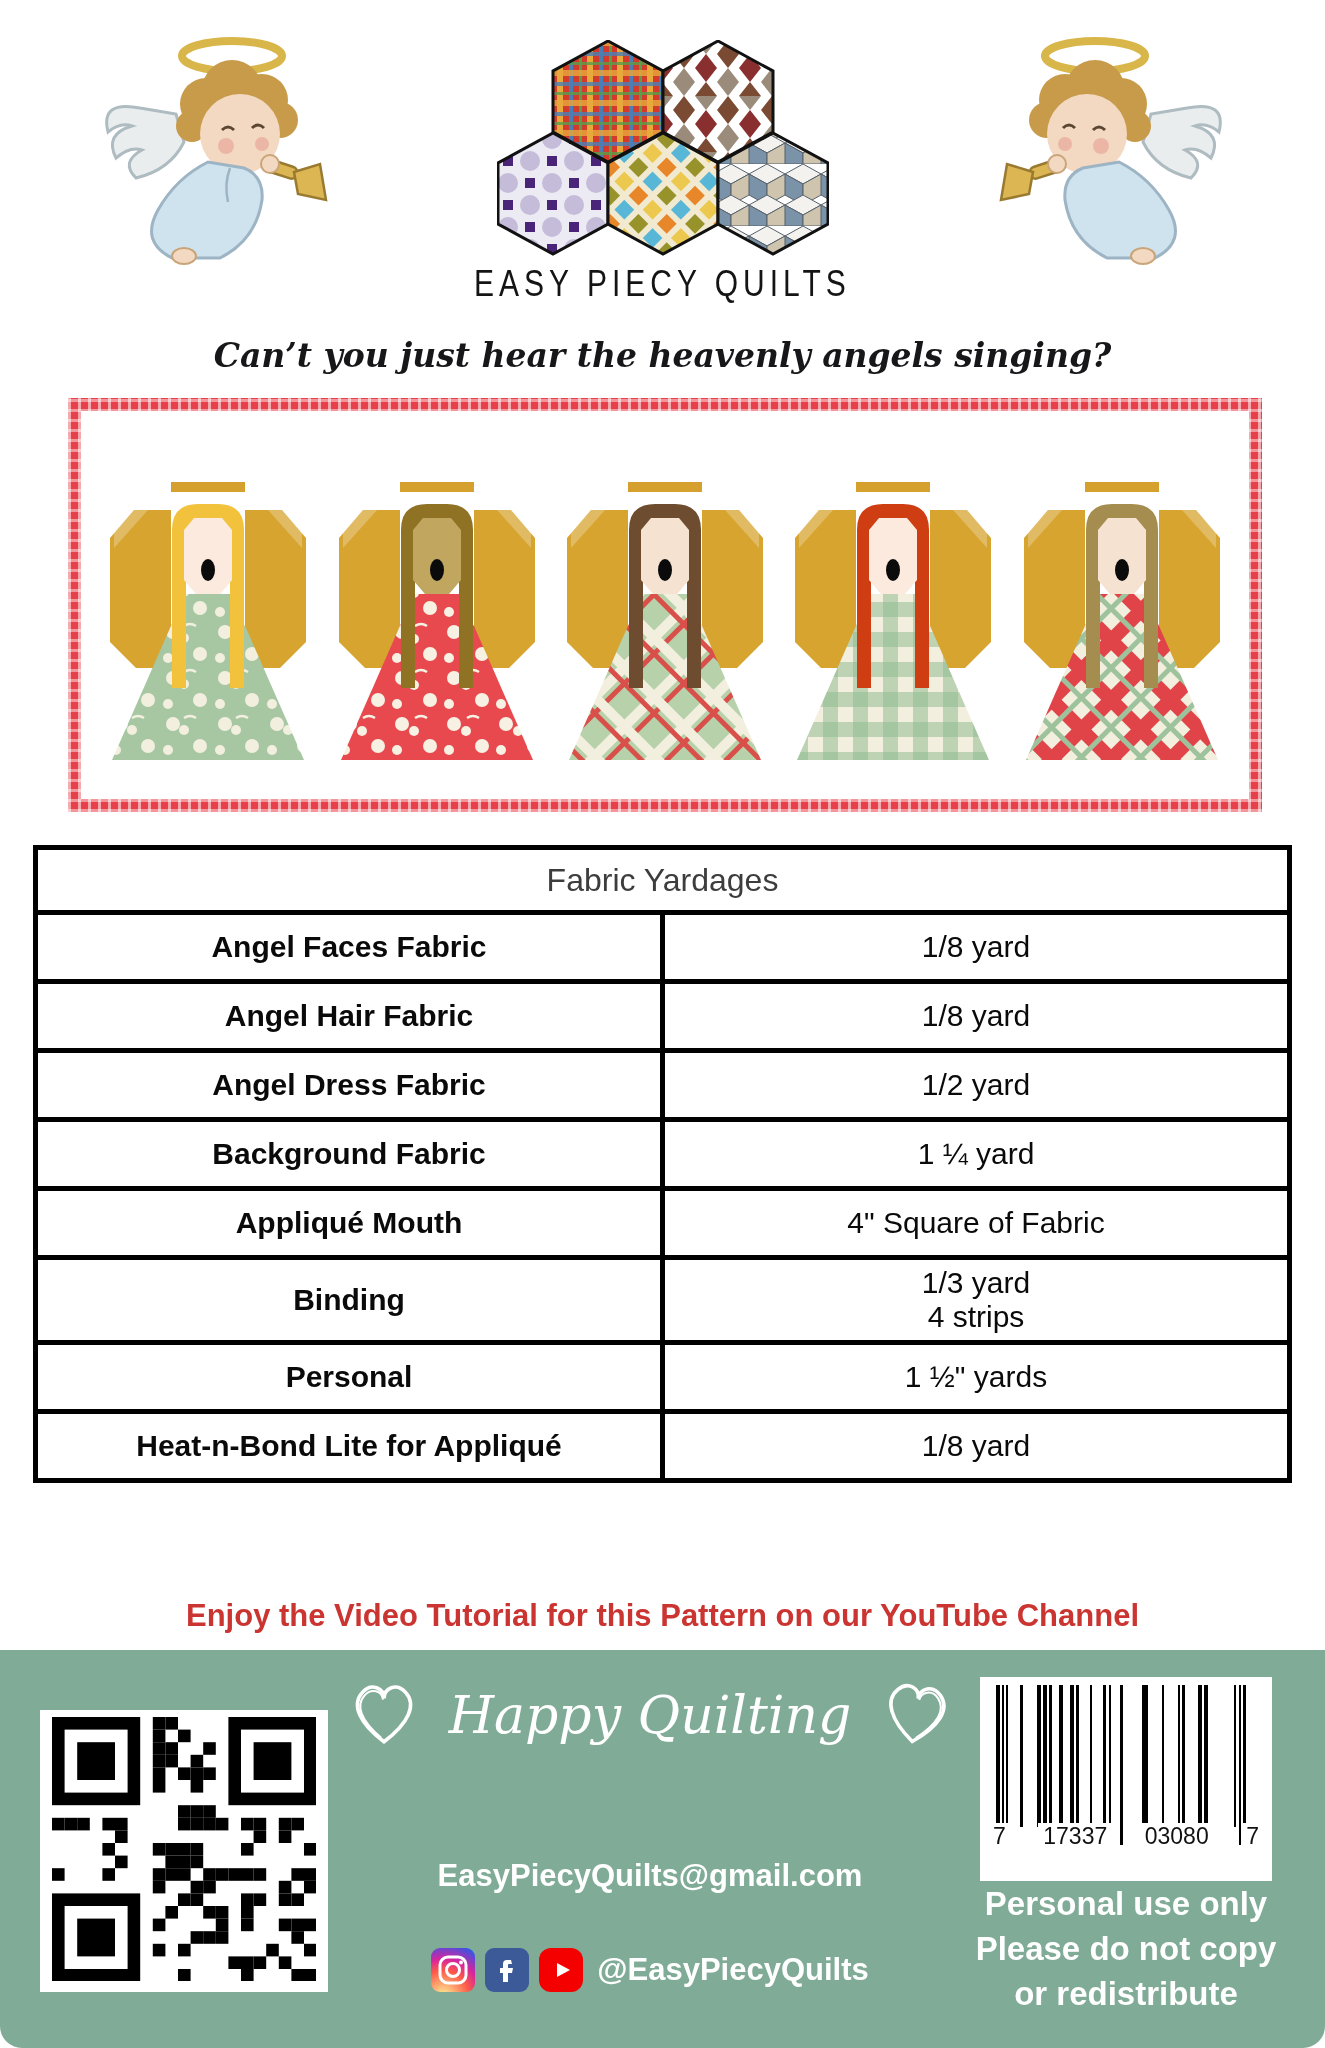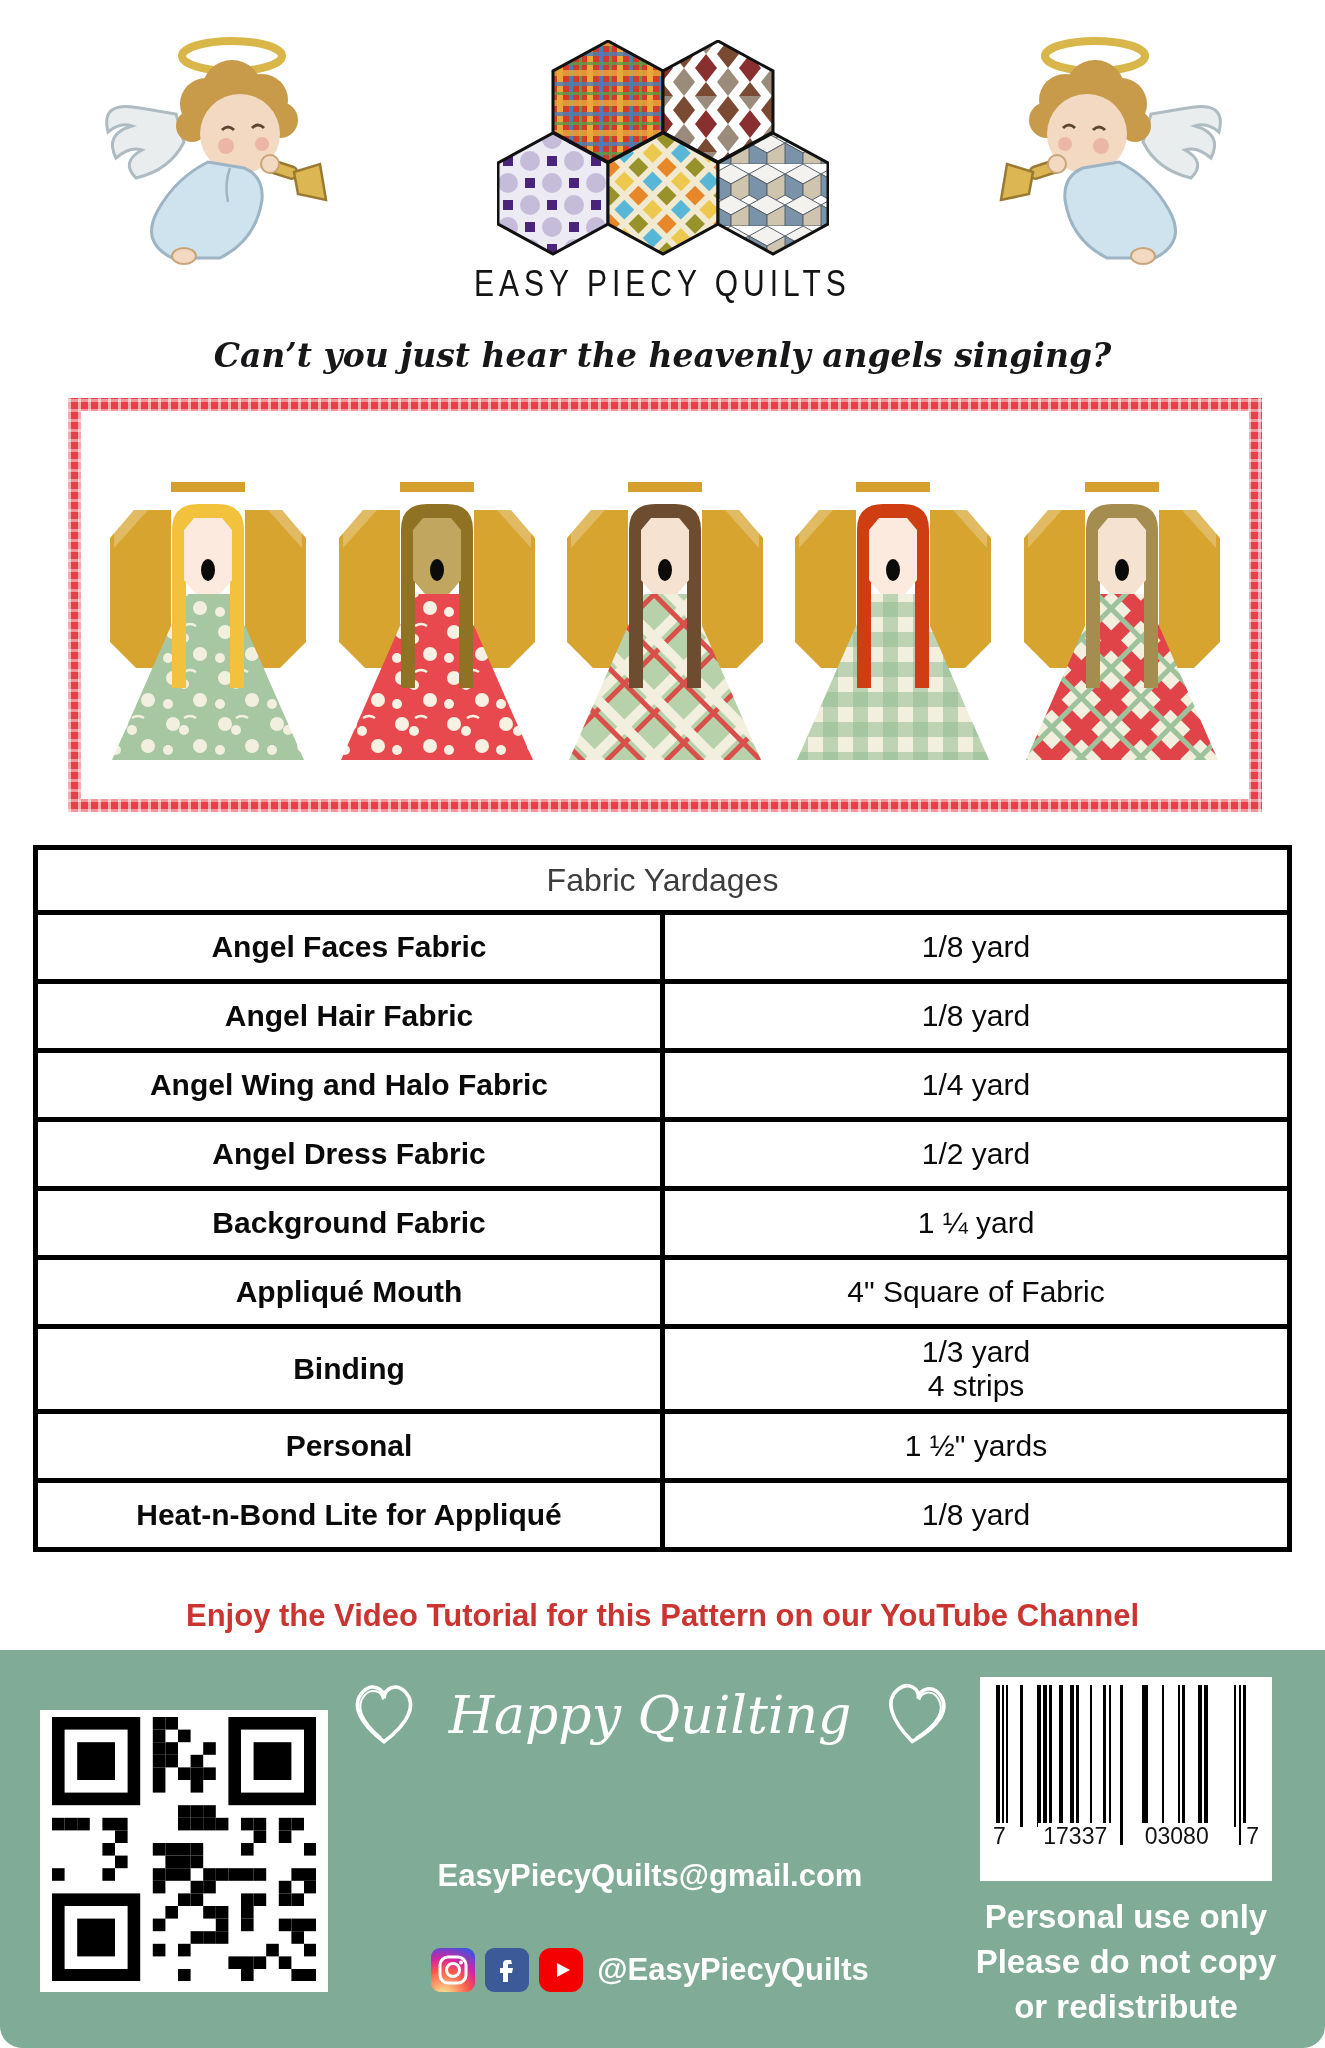--- a/index.html
+++ b/index.html
@@ -56,21 +56,21 @@
   .social-icon{width:44px;height:44px;border-radius:9px;display:flex;align-items:center;justify-content:center;}
   .icon-ig{background:radial-gradient(circle at 28% 110%,#fdf497 0%,#fd5949 45%,#d6249f 65%,#285AEB 95%);}
   .icon-fb{background:#3d5a98;}
   .icon-yt{background:#f50000;border-radius:12px;}
   .handle{font-size:31px;font-weight:bold;color:#fff;margin-left:4px;}
   .barcode-card{position:absolute;left:980px;top:27px;width:292px;height:204px;background:#ffffff;
                 box-sizing:border-box;padding:8px 6px 4px 6px;}
   .barcode-digits{display:flex;justify-content:space-between;font-size:23px;color:#111;
                   padding:0 2px;margin-top:-26px;position:relative;}
   .barcode-digits span{background:#ffffff;padding:0 5px;}
-  .usage{position:absolute;left:950px;top:244px;width:352px;text-align:center;color:#ffffff;
+  .usage{position:absolute;left:950px;top:231px;width:352px;text-align:center;color:#ffffff;
          font-size:33px;font-weight:bold;line-height:45px;}
 </style>
 </head>
 <body>
 
 <svg width="0" height="0" style="position:absolute" aria-hidden="true">
   <defs>
     <pattern id="p-bells-green" width="52" height="46" patternUnits="userSpaceOnUse">
       <rect width="52" height="46" fill="#a7c7a3"></rect>
       <circle cx="13" cy="12" r="7" fill="#f3efdf"></circle>
@@ -292,24 +292,20 @@
         <tr>
           <th colspan="2">Fabric Yardages</th>
         </tr>
     <tr>
           <td class="item">Angel Faces Fabric</td>
           <td class="amt">1/8 yard</td>
         </tr>
     <tr>
           <td class="item">Angel Hair Fabric</td>
           <td class="amt">1/8 yard</td>
-        </tr>
-    <tr>
-          <td class="item">Angel Wing and Halo Fabric</td>
-          <td class="amt">1/4 yard</td>
         </tr>
     <tr>
           <td class="item">Angel Dress Fabric</td>
           <td class="amt">1/2 yard</td>
         </tr>
     <tr>
           <td class="item">Background Fabric</td>
           <td class="amt">1 ¼ yard</td>
         </tr>
     <tr>

